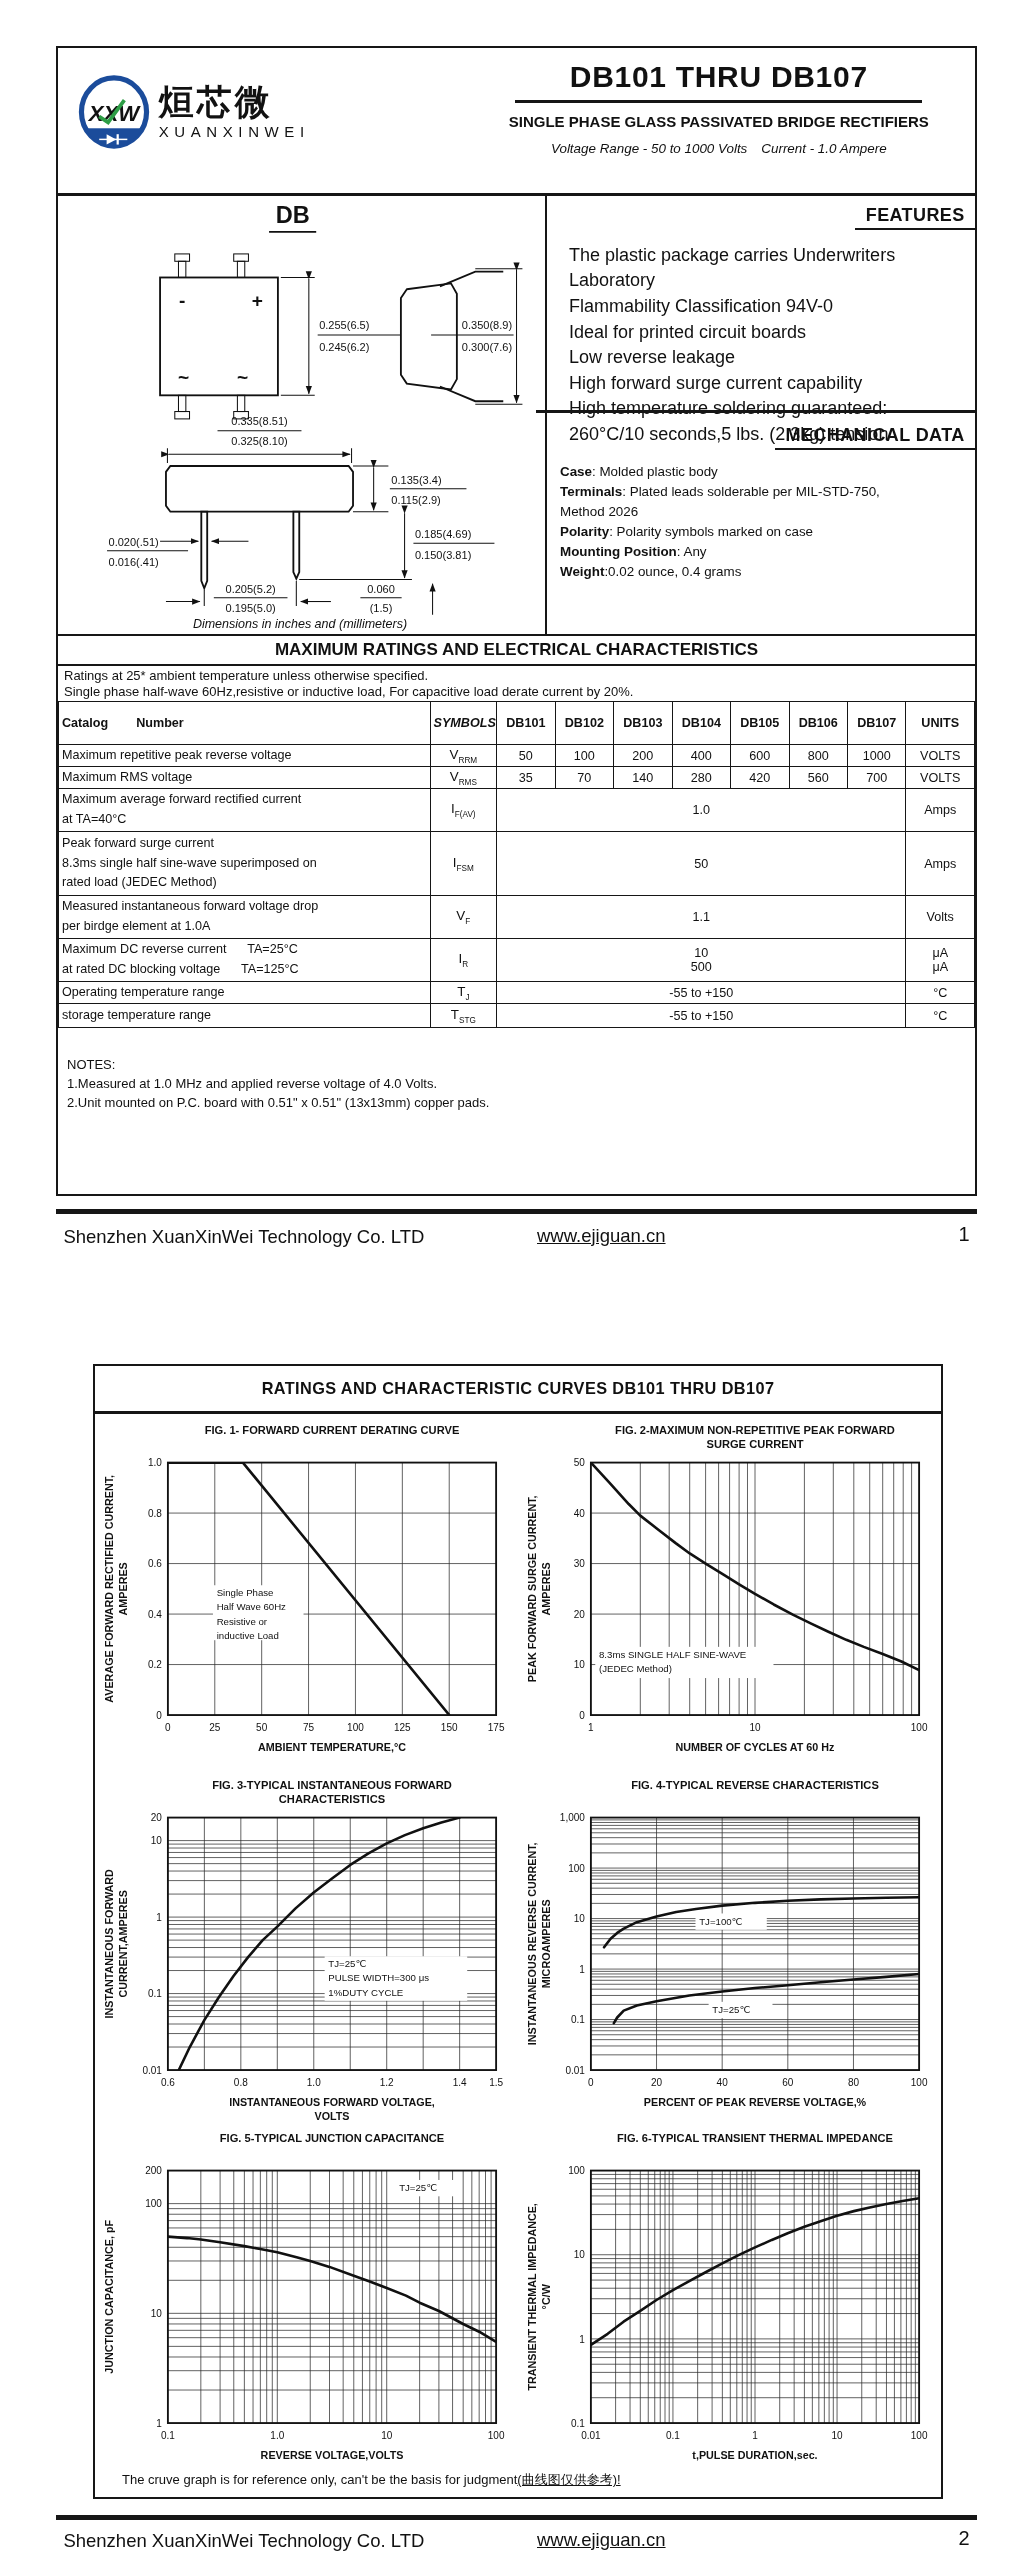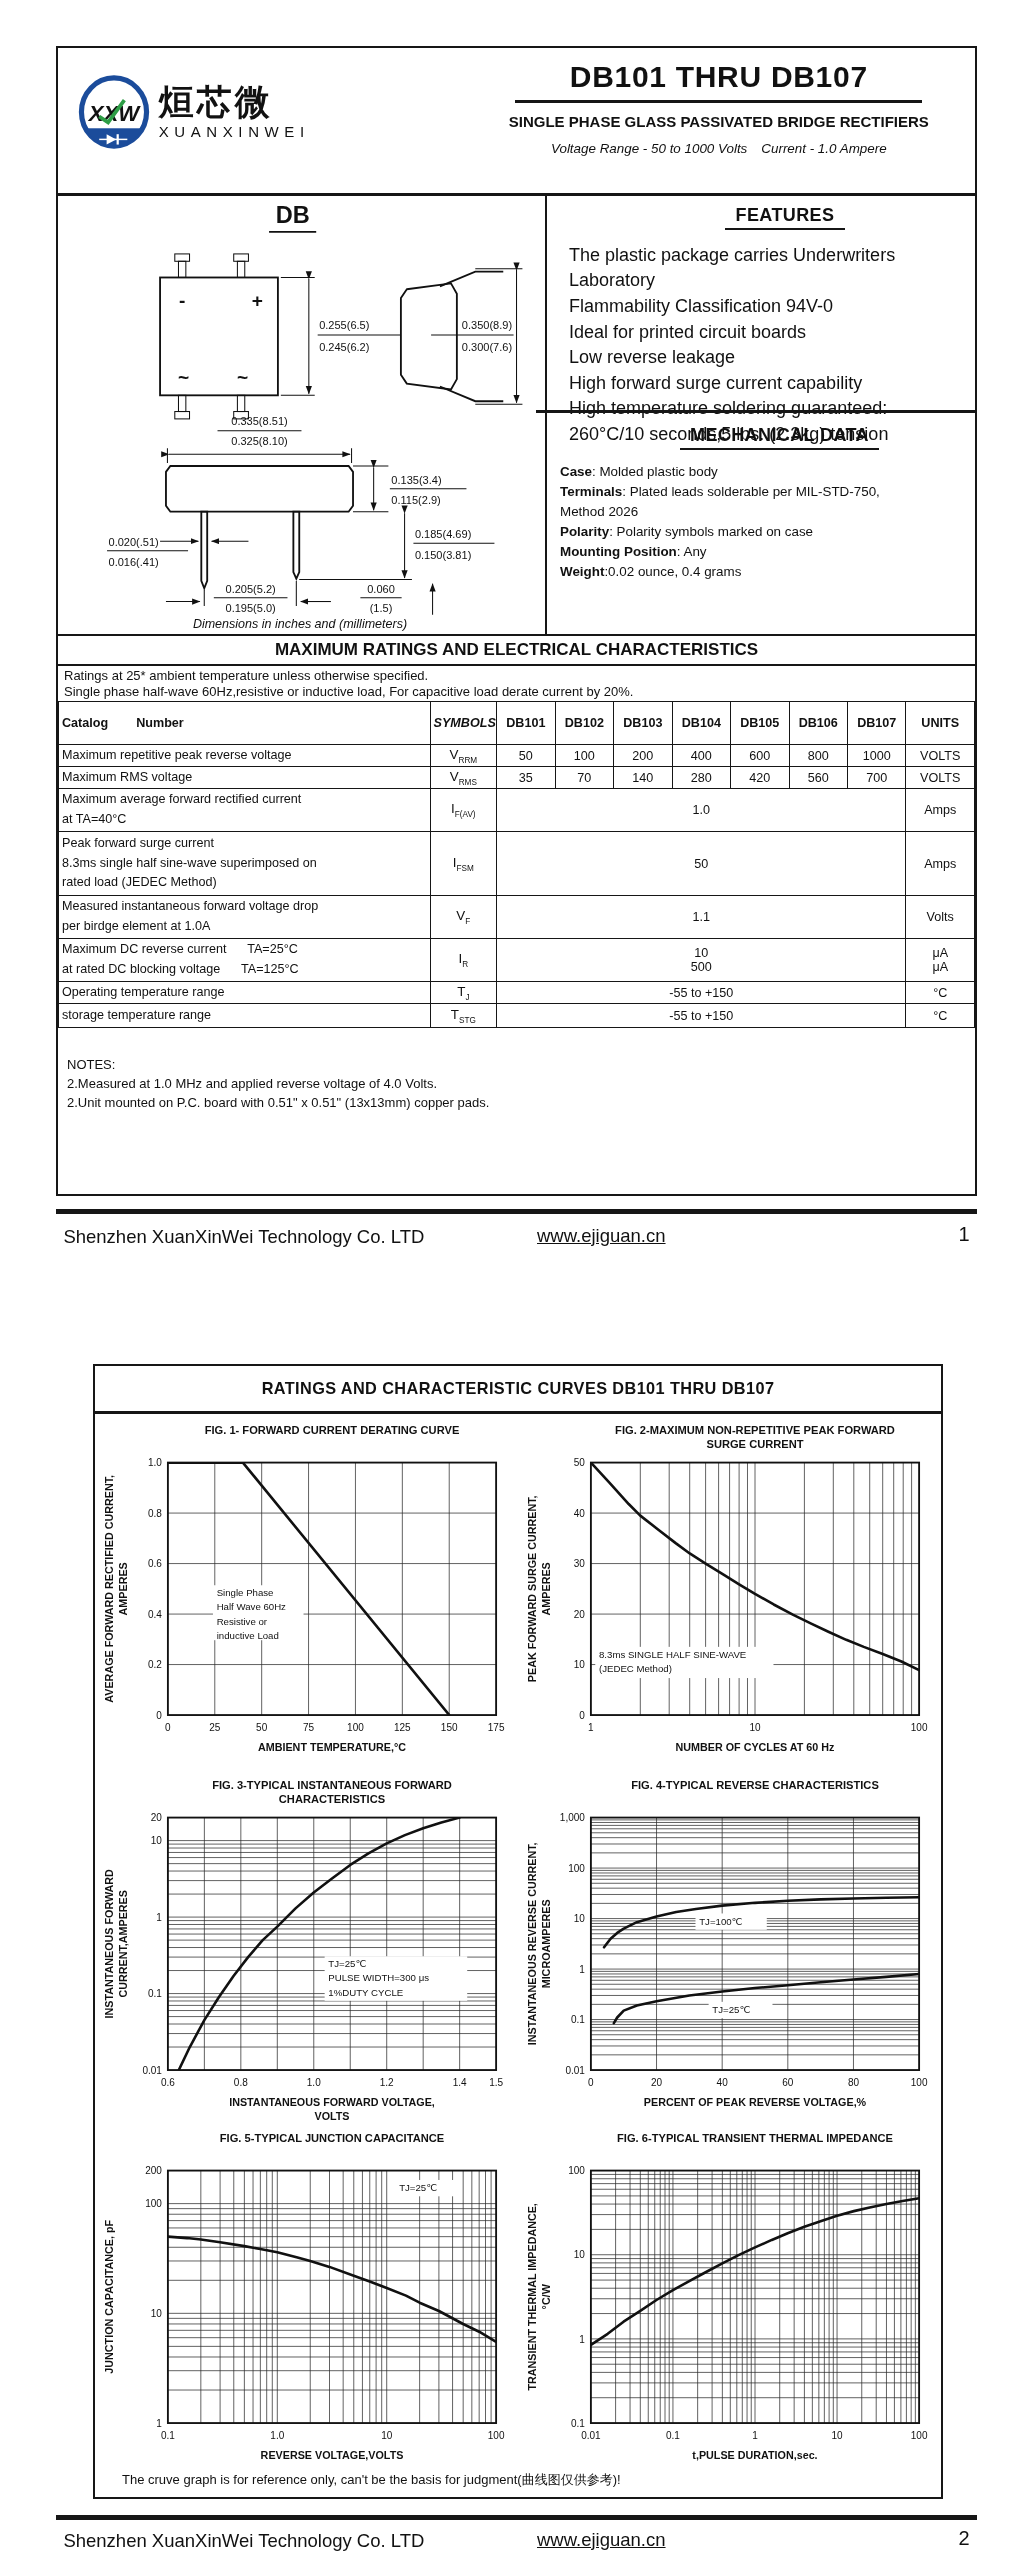--- a/index.html
+++ b/index.html
@@ -15,21 +15,21 @@
   .enname{font-size:15px;letter-spacing:5.6px;margin-top:1.5px;}
   .titleblk{position:absolute;left:415px;right:10.4px;top:12px;text-align:center;}
   .t1{font-size:30px;font-weight:bold;letter-spacing:0.7px;}
   .trule{width:407px;height:3px;background:#161616;margin:6px auto 10.4px auto;}
   .t2{font-size:15px;font-weight:bold;}
   .t3{font-size:13.4px;font-style:italic;margin-top:10.4px;}
   .t3 .cur{margin-left:14px;}
   .leftcol{position:absolute;left:0;top:145px;width:487px;height:441px;border-right:2.2px solid #161616;}
   .feat{position:absolute;left:489px;top:145px;right:0;height:217px;}
   .mech{position:absolute;left:478px;top:362px;right:0;height:224px;border-top:3px solid #161616;}
-  .secttl{text-align:center;margin-top:12px;margin-left:48px;}
+  .secttl{text-align:right;margin-top:12px;margin-left:48px;}
   .secttl span{display:inline-block;font-size:18px;font-weight:bold;border-bottom:2.2px solid #161616;padding:0 10.4px 1.5px 10.4px;letter-spacing:0.4px;}
   #featlist{margin:13.4px 0 0 22px;font-size:18px;line-height:1.42;}
   #mechlist{margin:12px 0 0 24px;font-size:13.4px;line-height:1.5;}
   #mechlist b{font-weight:bold;}
   .band{position:absolute;left:0;top:586px;right:0;height:32px;border-top:2.2px solid #161616;border-bottom:2.2px solid #161616;
         display:flex;align-items:center;justify-content:center;font-weight:bold;font-size:17px;box-sizing:border-box;}
   .rnotes{position:absolute;left:6px;top:620px;right:6px;font-size:13px;line-height:1.25;}
   #rtable{position:absolute;left:0;top:653px;width:917px;border-collapse:collapse;table-layout:fixed;}
   #rtable th,#rtable td{border:1.5px solid #161616;padding:0 3px;font-size:12.6px;overflow:hidden;}
   #rtable th{font-weight:bold;}
@@ -44,21 +44,21 @@
   .hrule{position:absolute;left:56px;width:921px;height:5.2px;background:#161616;}
   .foot{position:absolute;left:56px;width:921px;height:30px;font-size:18.5px;}
   .foot .co{position:absolute;left:7.4px;top:3px;}
   .foot .site{position:absolute;left:481px;top:1.5px;text-decoration:underline;}
   .foot .pg{position:absolute;right:7.4px;top:0;font-size:20px;}
   
   #p2{left:93px;top:1364px;width:850px;height:1135px;}
   .p2ttl{height:45px;line-height:45px;border-bottom:3px solid #161616;text-align:center;font-weight:bold;font-size:16.3px;letter-spacing:0.4px;}
   .figcell{position:absolute;width:415px;height:349px;}
   .p2note{position:absolute;left:27px;top:1105px;font-size:13px;}
-  .p2note .ul{margin-top:12px;}
+  .p2note .ul{text-decoration:underline;margin-top:12px;}
   
   svg text{fill:#111;}
   .ct{font:bold 15px "Liberation Sans","DejaVu Sans",sans-serif;}
   .tk{font:13.5px "Liberation Sans","DejaVu Sans",sans-serif;}
   .al{font:bold 14.5px "Liberation Sans","DejaVu Sans",sans-serif;}
   .an{font:13px "Liberation Sans","DejaVu Sans",sans-serif;}
   .gl{stroke:#2b2b2b;stroke-width:1;}
   .pb{fill:none;stroke:#111;stroke-width:2.5;}
   .cv{fill:none;stroke:#111;stroke-width:3.5;stroke-linejoin:round;stroke-linecap:round;}
   .dln{stroke:#111;stroke-width:2.5;fill:none;}
@@ -312,21 +312,21 @@
             <td class="sym"><span class="base">T</span><sub>STG</sub></td>
             <td class="val" colspan="7">-55 to +150</td>
             <td class="unit">°C</td>
           </tr>
         </tbody>
       </table>
 
     <div class="notes">
       <div class="ntitle">NOTES:</div>
       <div id="notelist">
-          <div>2.Measured at 1.0 MHz and applied reverse voltage of 4.0 Volts.</div>
+          <div>1.Measured at 1.0 MHz and applied reverse voltage of 4.0 Volts.</div>
           <div>2.Unit mounted on P.C. board with 0.51"  x 0.51"  (13x13mm) copper pads.</div>
         </div>
     </div>
   </div>
 
   <div class="hrule" style="top:1209px"></div>
   <div class="foot" style="top:1223px">
     <span class="co">Shenzhen XuanXinWei Technology Co. LTD</span>
     <span class="site">www.ejiguan.cn</span>
     <span class="pg">1</span>

